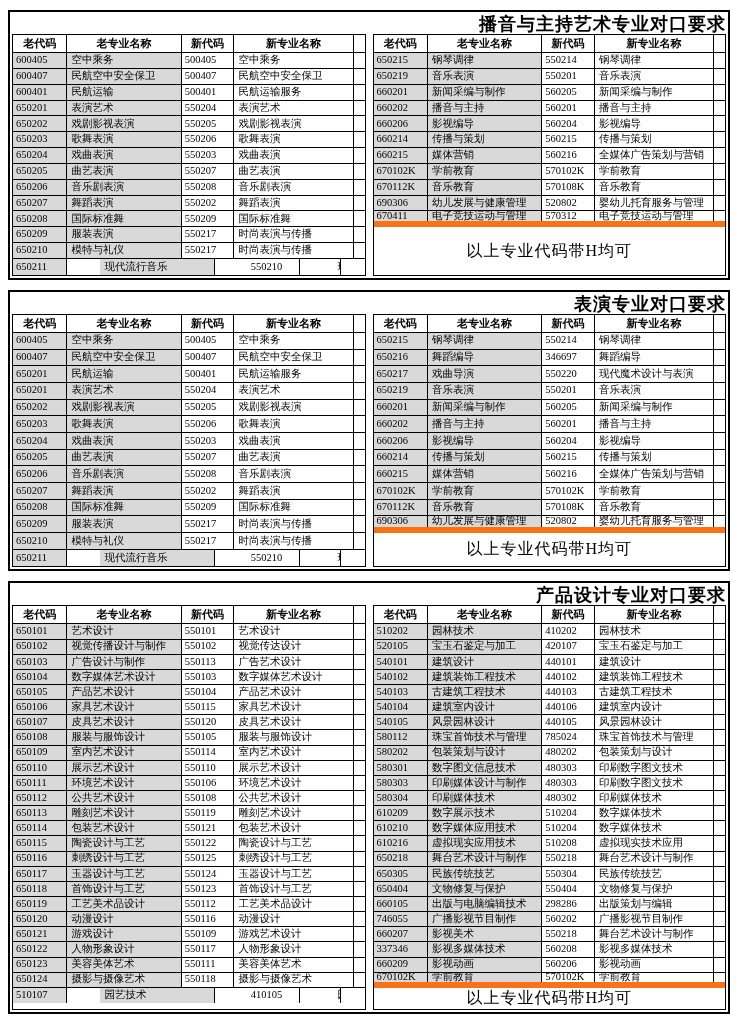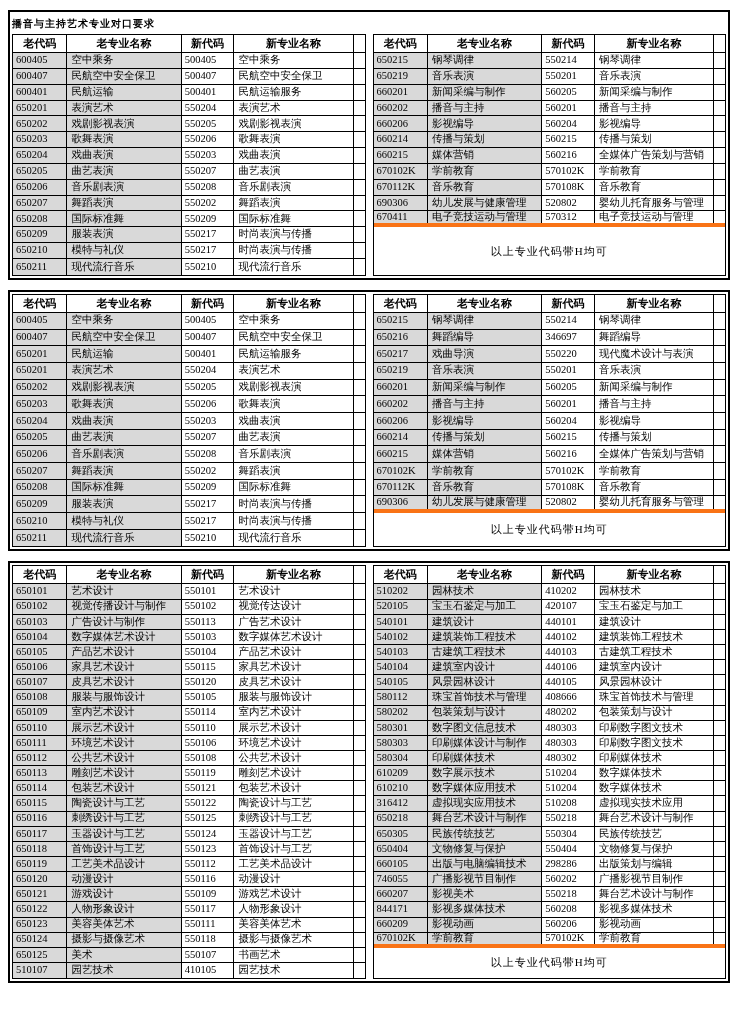--- a/index.html
+++ b/index.html
@@ -4,54 +4,54 @@
 <style>
   html,body { margin:0; padding:0; background:#ffffff; }
   body {
     width:738px; height:1024px; box-sizing:border-box;
     padding:10px 8px 6px 8px; overflow:hidden;
     font-family:"Liberation Serif","DejaVu Serif",serif;
     color:#000;
   }
   .block { border:2px solid #000; padding:2px; margin-bottom:10px; box-sizing:border-box; }
   .block-title {
-    height:20px; line-height:20px; text-align:left;
-    font-weight:bold; font-size:10px; letter-spacing:1px;
+    height:20px; line-height:20px; text-align:right;
+    font-weight:bold; font-size:18px; letter-spacing:1px;
   }
   .pair { display:flex; gap:7px; align-items:stretch; }
   .sub {
     flex:1 1 0; border:1.5px solid #000;
     display:flex; flex-direction:column; box-sizing:border-box; min-width:0;
   }
   .hrow {
     display:flex; height:18px; flex:0 0 18px; box-sizing:border-box;
     border-bottom:1px solid #000; font-weight:bold; font-size:11px;
   }
   .row {
     display:flex; height:var(--rh); flex:0 0 var(--rh);
     box-sizing:border-box; border-bottom:1px solid #000; font-size:10.5px;
   }
-  .sub .row:last-child { border-bottom:none; }
-  .sub .row.keep-border { border-bottom:4px solid #f97316; }
+  .sub .row:last-child { border-bottom:none;gap:33px; }
+  .sub .row.keep-border { border-bottom:6px solid #f97316; }
   .c {
     display:flex; align-items:center; box-sizing:border-box;
     border-right:1px solid #000; padding:0 3px;
     white-space:nowrap; overflow:hidden; min-width:0; line-height:1;
   }
   .c0 { width:15.5%; flex:0 0 15.5%; }
   .c1 { width:32.5%; flex:0 0 32.5%; padding-left:4px; }
   .c2 { width:15%;   flex:0 0 15%; }
   .c3 { flex:1 1 auto; padding-left:4px; }
   .c4 { width:11px; flex:0 0 11px; border-right:none; padding:0; }
   .hc { justify-content:center; padding:0; }
   .old { background:#d9d9d9; }
   .note-row {
     flex:1 1 auto; display:flex; align-items:center; justify-content:center;
   }
-  .note { font-size:11px; letter-spacing:1px; }
+  .note { font-size:16px; letter-spacing:1px; }
   .b1 { --rh:15.85px; }
   .b2 { --rh:16.7px; }
   .b3 { --rh:15.15px; }
 </style>
 </head>
 <body>
 
 <section class="block b1">
   <div class="block-title">播音与主持艺术专业对口要求</div>
   <div class="pair">
@@ -248,20 +248,21 @@
           <div class="c c4"></div>
         </div>
         <div class="note-row">
           <div class="note">以上专业代码带H均可</div>
         </div>
       </div>
   </div>
 </section>
 
 <section class="block b2">
+  <div class="block-title">表演专业对口要求</div>
   <div class="pair">
     <div class="sub">
         <div class="hrow">
           <div class="c c0 hc">老代码</div>
           <div class="c c1 hc">老专业名称</div>
           <div class="c c2 hc">新代码</div>
           <div class="c c3 hc">新专业名称</div>
           <div class="c c4"></div>
         </div>
         <div class="row">
@@ -456,20 +457,21 @@
           <div class="c c4"></div>
         </div>
         <div class="note-row">
           <div class="note">以上专业代码带H均可</div>
         </div>
       </div>
   </div>
 </section>
 
 <section class="block b3">
+  <div class="block-title">产品设计专业对口要求</div>
   <div class="pair">
     <div class="sub">
         <div class="hrow">
           <div class="c c0 hc">老代码</div>
           <div class="c c1 hc">老专业名称</div>
           <div class="c c2 hc">新代码</div>
           <div class="c c3 hc">新专业名称</div>
           <div class="c c4"></div>
         </div>
         <div class="row">
@@ -634,27 +636,20 @@
           <div class="c c4"></div>
         </div>
         <div class="row">
           <div class="c c0 old">650124</div>
           <div class="c c1 old">摄影与摄像艺术</div>
           <div class="c c2">550118</div>
           <div class="c c3">摄影与摄像艺术</div>
           <div class="c c4"></div>
         </div>
         <div class="row">
-          <div class="c c0 old">650125</div>
-          <div class="c c1 old">美术</div>
-          <div class="c c2">550107</div>
-          <div class="c c3">书画艺术</div>
-          <div class="c c4"></div>
-        </div>
-        <div class="row">
           <div class="c c0 old">510107</div>
           <div class="c c1 old">园艺技术</div>
           <div class="c c2">410105</div>
           <div class="c c3">园艺技术</div>
           <div class="c c4"></div>
         </div>
       </div>
     <div class="sub">
         <div class="hrow">
           <div class="c c0 hc">老代码</div>
@@ -708,21 +703,21 @@
         <div class="row">
           <div class="c c0 old">540105</div>
           <div class="c c1 old">风景园林设计</div>
           <div class="c c2">440105</div>
           <div class="c c3">风景园林设计</div>
           <div class="c c4"></div>
         </div>
         <div class="row">
           <div class="c c0 old">580112</div>
           <div class="c c1 old">珠宝首饰技术与管理</div>
-          <div class="c c2">408666</div>
+          <div class="c c2">785024</div>
           <div class="c c3">珠宝首饰技术与管理</div>
           <div class="c c4"></div>
         </div>
         <div class="row">
           <div class="c c0 old">580202</div>
           <div class="c c1 old">包装策划与设计</div>
           <div class="c c2">480202</div>
           <div class="c c3">包装策划与设计</div>
           <div class="c c4"></div>
         </div>
@@ -755,21 +750,21 @@
           <div class="c c4"></div>
         </div>
         <div class="row">
           <div class="c c0 old">610210</div>
           <div class="c c1 old">数字媒体应用技术</div>
           <div class="c c2">510204</div>
           <div class="c c3">数字媒体技术</div>
           <div class="c c4"></div>
         </div>
         <div class="row">
-          <div class="c c0 old">316412</div>
+          <div class="c c0 old">610216</div>
           <div class="c c1 old">虚拟现实应用技术</div>
           <div class="c c2">510208</div>
           <div class="c c3">虚拟现实技术应用</div>
           <div class="c c4"></div>
         </div>
         <div class="row">
           <div class="c c0 old">650218</div>
           <div class="c c1 old">舞台艺术设计与制作</div>
           <div class="c c2">550218</div>
           <div class="c c3">舞台艺术设计与制作</div>
@@ -804,21 +799,21 @@
           <div class="c c4"></div>
         </div>
         <div class="row">
           <div class="c c0 old">660207</div>
           <div class="c c1 old">影视美术</div>
           <div class="c c2">550218</div>
           <div class="c c3">舞台艺术设计与制作</div>
           <div class="c c4"></div>
         </div>
         <div class="row">
-          <div class="c c0 old">844171</div>
+          <div class="c c0 old">337346</div>
           <div class="c c1 old">影视多媒体技术</div>
           <div class="c c2">560208</div>
           <div class="c c3">影视多媒体技术</div>
           <div class="c c4"></div>
         </div>
         <div class="row">
           <div class="c c0 old">660209</div>
           <div class="c c1 old">影视动画</div>
           <div class="c c2">560206</div>
           <div class="c c3">影视动画</div>

